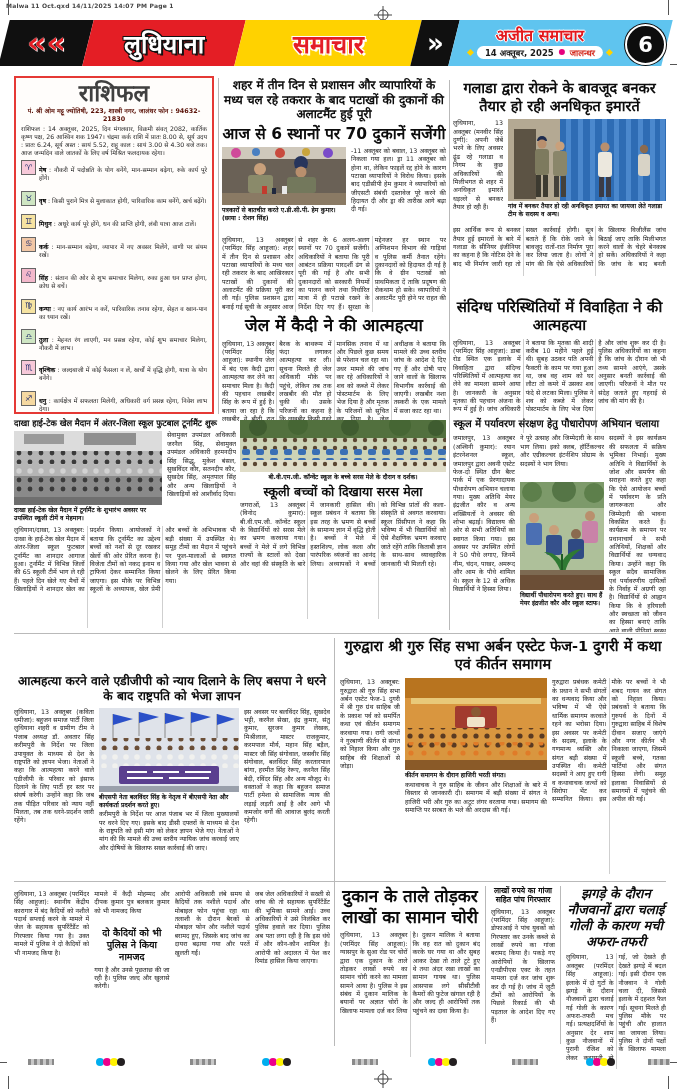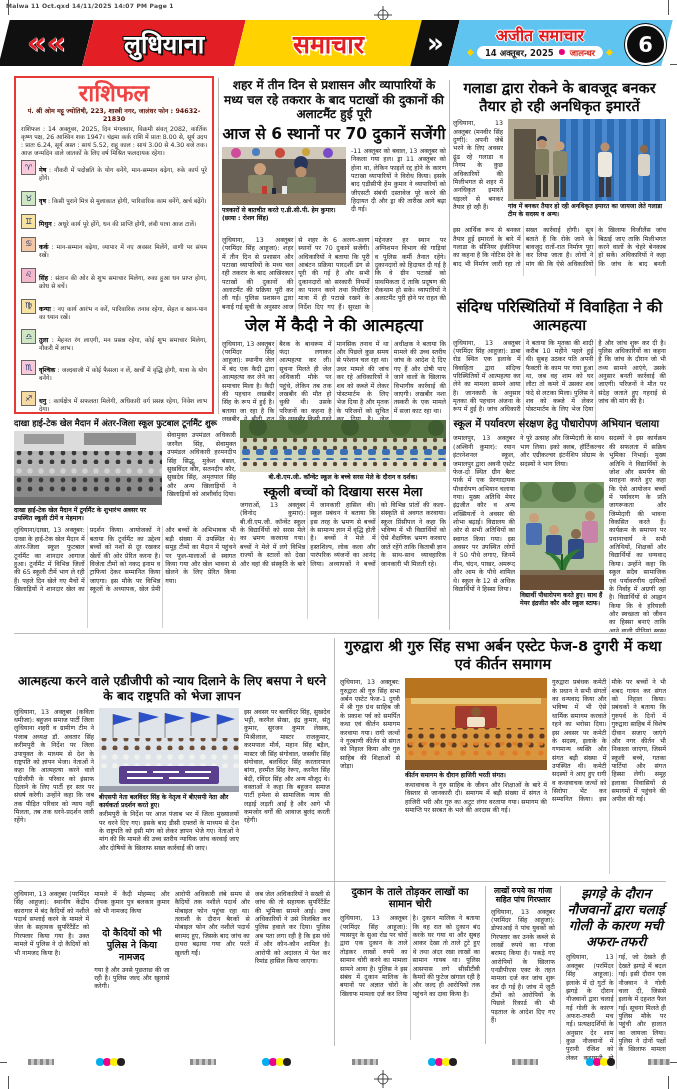--- a/index.html
+++ b/index.html
@@ -34,21 +34,21 @@
   .pill .c{font-size:8.5px;font-weight:bold;color:#d42a1e;white-space:nowrap;}
   .pagecircle{position:absolute;right:1px;top:4px;width:37px;height:37px;background:#0d0d0d;color:#fff;
               border-radius:50%;display:flex;align-items:center;justify-content:center;font-size:21px;font-weight:bold;
               border:2px solid #fff;box-shadow:0 0 0 1px #0d0d0d;}
   
   .vline{position:absolute;width:1px;background:#b9b9b9;}
   .hline{position:absolute;height:1px;background:#b9b9b9;}
   
   .rashifal{position:absolute;left:14px;top:76px;width:200px;height:338px;border:2px solid #e53935;
             padding:3px 5px;box-sizing:border-box;overflow:hidden;background:#fffdfb;}
-  .r-title{color:#ef4444;font-size:23px;font-weight:800;text-align:center;line-height:1;margin:1px 0 2px;}
+  .r-title{color:#404040;font-size:23px;font-weight:800;text-align:center;line-height:1;margin:1px 0 2px;}
   .r-astro{font-size:6.4px;font-weight:bold;color:#5a1208;text-align:center;line-height:1.25;margin-bottom:2px;}
   .r-intro{font-size:6.2px;line-height:1.3;color:#222;text-align:justify;margin-bottom:3px;}
   .r-row{display:flex;gap:3px;margin-bottom:2.6px;align-items:flex-start;}
   .r-ico{flex:0 0 13px;height:13px;border:1px solid #666;display:flex;align-items:center;justify-content:center;
          font-size:8px;color:#24306e;line-height:1;}
   .r-txt{font-size:6.2px;line-height:1.28;color:#222;text-align:justify;}
   .r-txt b{color:#000;}
   
   .art{position:absolute;box-sizing:border-box;}
   .hl{font-weight:800;color:#0c0c0c;text-align:center;line-height:1.22;}
@@ -387,21 +387,21 @@
           </svg>
         </div>
         <div class="cap">बीएसपी नेता बलविंदर सिंह के नेतृत्व में बीएसपी नेता और कार्यकर्ता प्रदर्शन करते हुए।</div>
         <div class="bt" style="height:94px;margin-top:2px;">करीमपुरी के निर्देश पर आज पंजाब भर में जिला मुख्यालयों पर धरने दिए गए। इसके बाद डीसी दफ्तरों के माध्यम से देश के राष्ट्रपति को इसी मांग को लेकर ज्ञापन भेजे गए। नेताओं ने मांग की कि मामले की उच्च स्तरीय न्यायिक जांच करवाई जाए और दोषियों के खिलाफ सख्त कार्रवाई की जाए।</div>
       </div>
       <div class="bt" style="flex:1;height:200px;">इस अवसर पर बलविंदर सिंह, सुखदेव भट्टी, करनैल सेखा, इंद्र कुमार, संतु कुमार, सुरजन कुमार लेखक, मिश्रीलाल, मास्टर राजकुमार, करमपाल मौर्य, महान सिंह बड़ैल, मास्टर जी सिंह संगोवाल, जसवीर सिंह संगोवाल, बलविंदर सिंह करतारपाल बांगा, हरमीत सिंह रेरूए, करनैल सिंह बेदी, रविंदर सिंह और अन्य मौजूद थे। वक्ताओं ने कहा कि बहुजन समाज पार्टी हमेशा से सामाजिक न्याय की लड़ाई लड़ती आई है और आगे भी कमजोर वर्गों की आवाज बुलंद करती रहेगी।</div>
     </div>
   </div>
 
   <div class="art" style="left:340px;top:638px;width:326px;">
-    <div class="hl" style="font-size:14.5px;">गुरुद्वारा श्री गुरु सिंह सभा अर्बन एस्टेट फेज-8 दुगरी में कथा एवं कीर्तन समागम</div>
+    <div class="hl" style="font-size:14.5px;">गुरुद्वारा श्री गुरु सिंह सभा अर्बन एस्टेट फेज-1 दुगरी में कथा एवं कीर्तन समागम</div>
     <div class="frow" style="margin-top:5px;">
       <div class="bt" style="flex:0 0 60px;height:196px;">लुधियाना, 13 अक्तूबर: गुरुद्वारा श्री गुरु सिंह सभा अर्बन एस्टेट फेज-1 दुगरी में श्री गुरु ग्रंथ साहिब जी के प्रकाश पर्व को समर्पित कथा एवं कीर्तन समागम करवाया गया। रागी जत्थों ने गुरबाणी कीर्तन से संगत को निहाल किया और गुरु साहिब की शिक्षाओं से जोड़ा।</div>
       <div style="flex:0 0 142px;">
         <div class="photo" style="width:142px;height:92px;">
           <svg viewBox="0 0 142 92" preserveAspectRatio="none">
             <defs>
               <pattern id="pd4" width="11" height="9" patternUnits="userSpaceOnUse">
                   <circle cx="5" cy="4" r="2.6" fill="#5a3a22"></circle>
                 </pattern>
               <pattern id="po4" width="13" height="10" patternUnits="userSpaceOnUse">
@@ -433,21 +433,21 @@
         <div class="bt" style="height:34px;">मामले में कैदी मोहम्मद और दीपक कुमार पुत्र बलकार कुमार को भी नामजद किया</div>
         <div class="inset-hl">दो कैदियों को भी पुलिस ने किया नामजद</div>
         <div class="bt" style="height:48px;">गया है और उनसे पूछताछ की जा रही है। पुलिस जल्द और खुलासे करेगी।</div>
       </div>
       <div class="bt" style="flex:1;height:130px;">आरोपी अधिकारी लंबे समय से कैदियों तक नशीले पदार्थ और मोबाइल फोन पहुंचा रहा था। तलाशी के दौरान बैरकों से मोबाइल फोन और नशीले पदार्थ बरामद हुए, जिसके बाद जांच का दायरा बढ़ाया गया और परतें खुलती गईं।</div>
       <div class="bt" style="flex:1;height:130px;">जब जेल अधिकारियों ने सख्ती से जांच की तो सहायक सुपरिंटैंडैंट की भूमिका सामने आई। उच्च अधिकारियों ने उसे निलंबित कर पुलिस हवाले कर दिया। पुलिस अब पता लगा रही है कि इस धंधे में और कौन-कौन शामिल है। आरोपी को अदालत में पेश कर रिमांड हासिल किया जाएगा।</div>
     </div>
   </div>
 
   <div class="art" style="left:340px;top:886px;width:140px;">
-    <div class="hl" style="font-size:10px;">दुकान के ताले तोड़कर लाखों का सामान चोरी</div>
+    <div class="hl" style="font-size:17px;">दुकान के ताले तोड़कर लाखों का सामान चोरी</div>
     <div class="bt cols2" style="height:126px;margin-top:4px;">लुधियाना, 13 अक्तूबर (परमिंदर सिंह आहूजा): ग्यासपुर के सुआ रोड पर चोरों द्वारा एक दुकान के ताले तोड़कर लाखों रुपये का सामान चोरी करने का मामला सामने आया है। पुलिस ने इस संबंध में दुकान मालिक के बयानों पर अज्ञात चोरों के खिलाफ मामला दर्ज कर लिया है। दुकान मालिक ने बताया कि वह रात को दुकान बंद करके घर गया था और सुबह आकर देखा तो ताले टूटे हुए थे तथा अंदर रखा लाखों का सामान गायब था। पुलिस आसपास लगे सीसीटीवी कैमरों की फुटेज खंगाल रही है और जल्द ही आरोपियों तक पहुंचने का दावा किया है।</div>
   </div>
 
   <div class="art" style="left:491px;top:886px;width:64px;">
     <div class="hl" style="font-size:7.6px;">लाखों रुपये का गांजा सहित पांच गिरफ्तार</div>
     <div class="bt" style="height:130px;margin-top:3px;">लुधियाना, 13 अक्तूबर (परमिंदर सिंह आहूजा): डोफाआई ने पांच युवकों को गिरफ्तार कर उनके कब्जे से लाखों रुपये का गांजा बरामद किया है। पकड़े गए आरोपियों के खिलाफ एनडीपीएस एक्ट के तहत मामला दर्ज कर जांच शुरू कर दी गई है। जांच में जुटी टीमों को आरोपियों के पिछले रिकार्ड की भी पड़ताल के आदेश दिए गए हैं।</div>
   </div>
 
   <div class="art" style="left:566px;top:886px;width:100px;">
     <div class="hl" style="font-size:13px;font-style:italic;">झगड़े के दौरान नौजवानों द्वारा चलाई गोली के कारण मची अफरा-तफरी</div>

